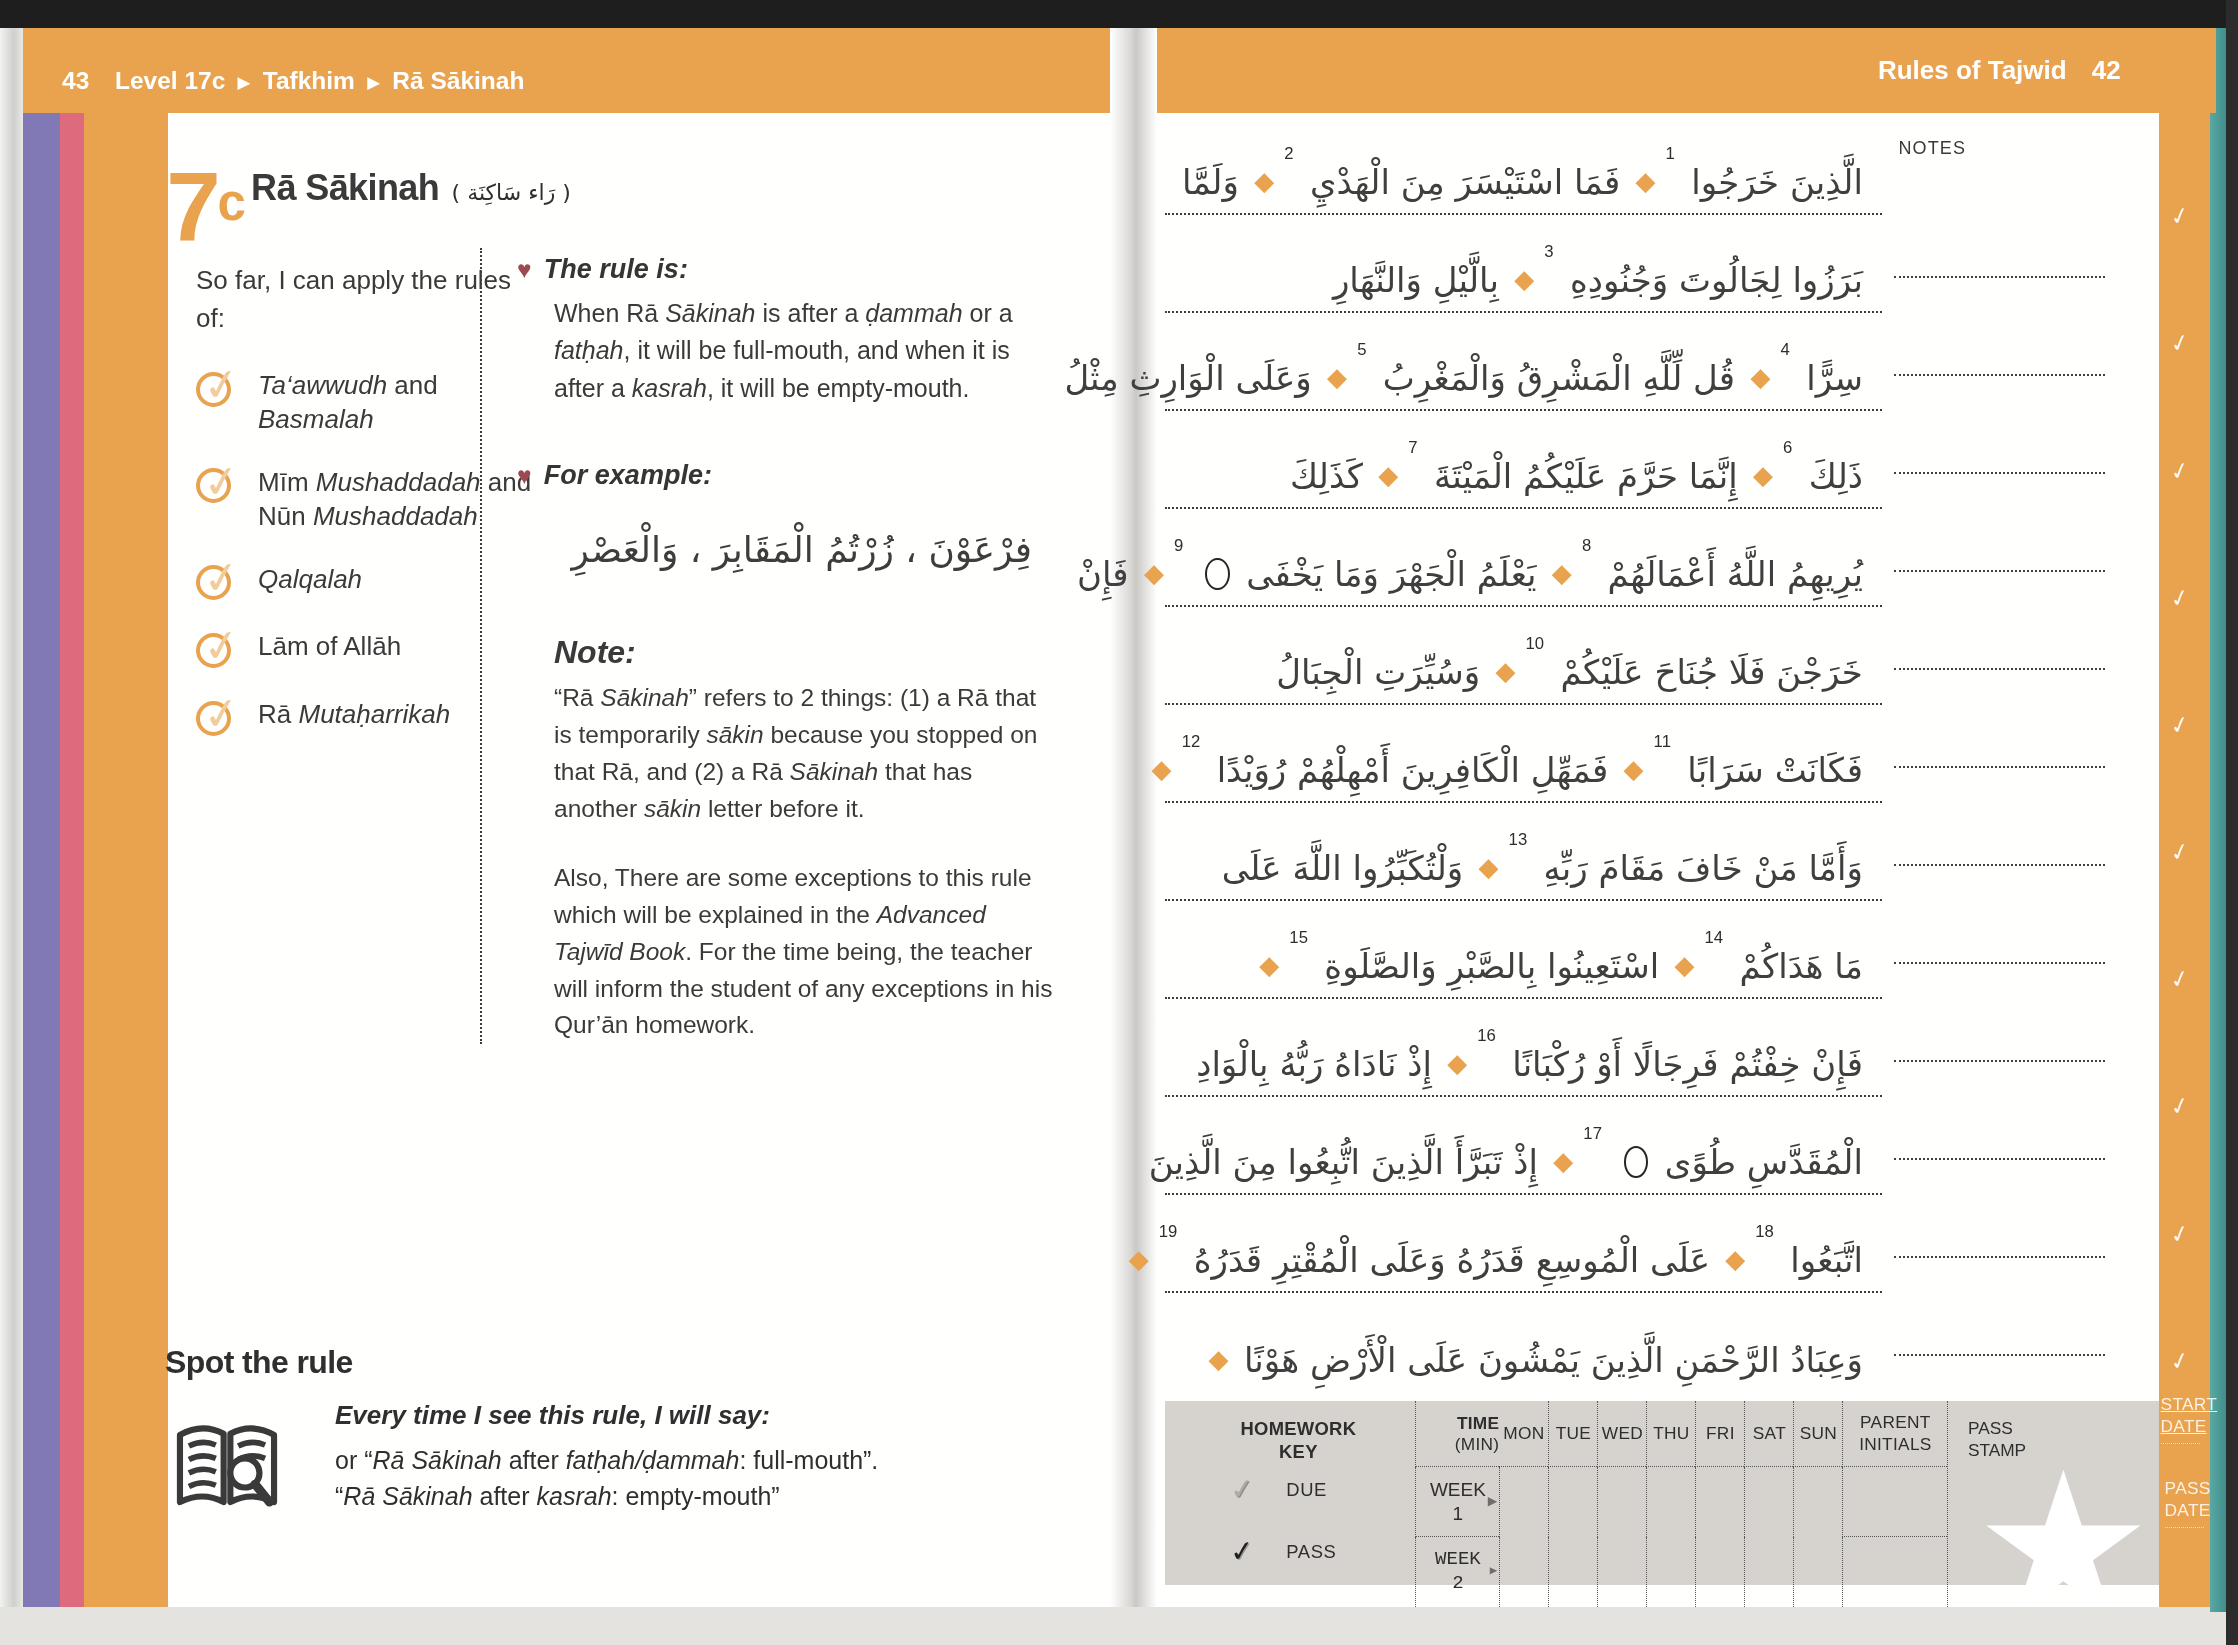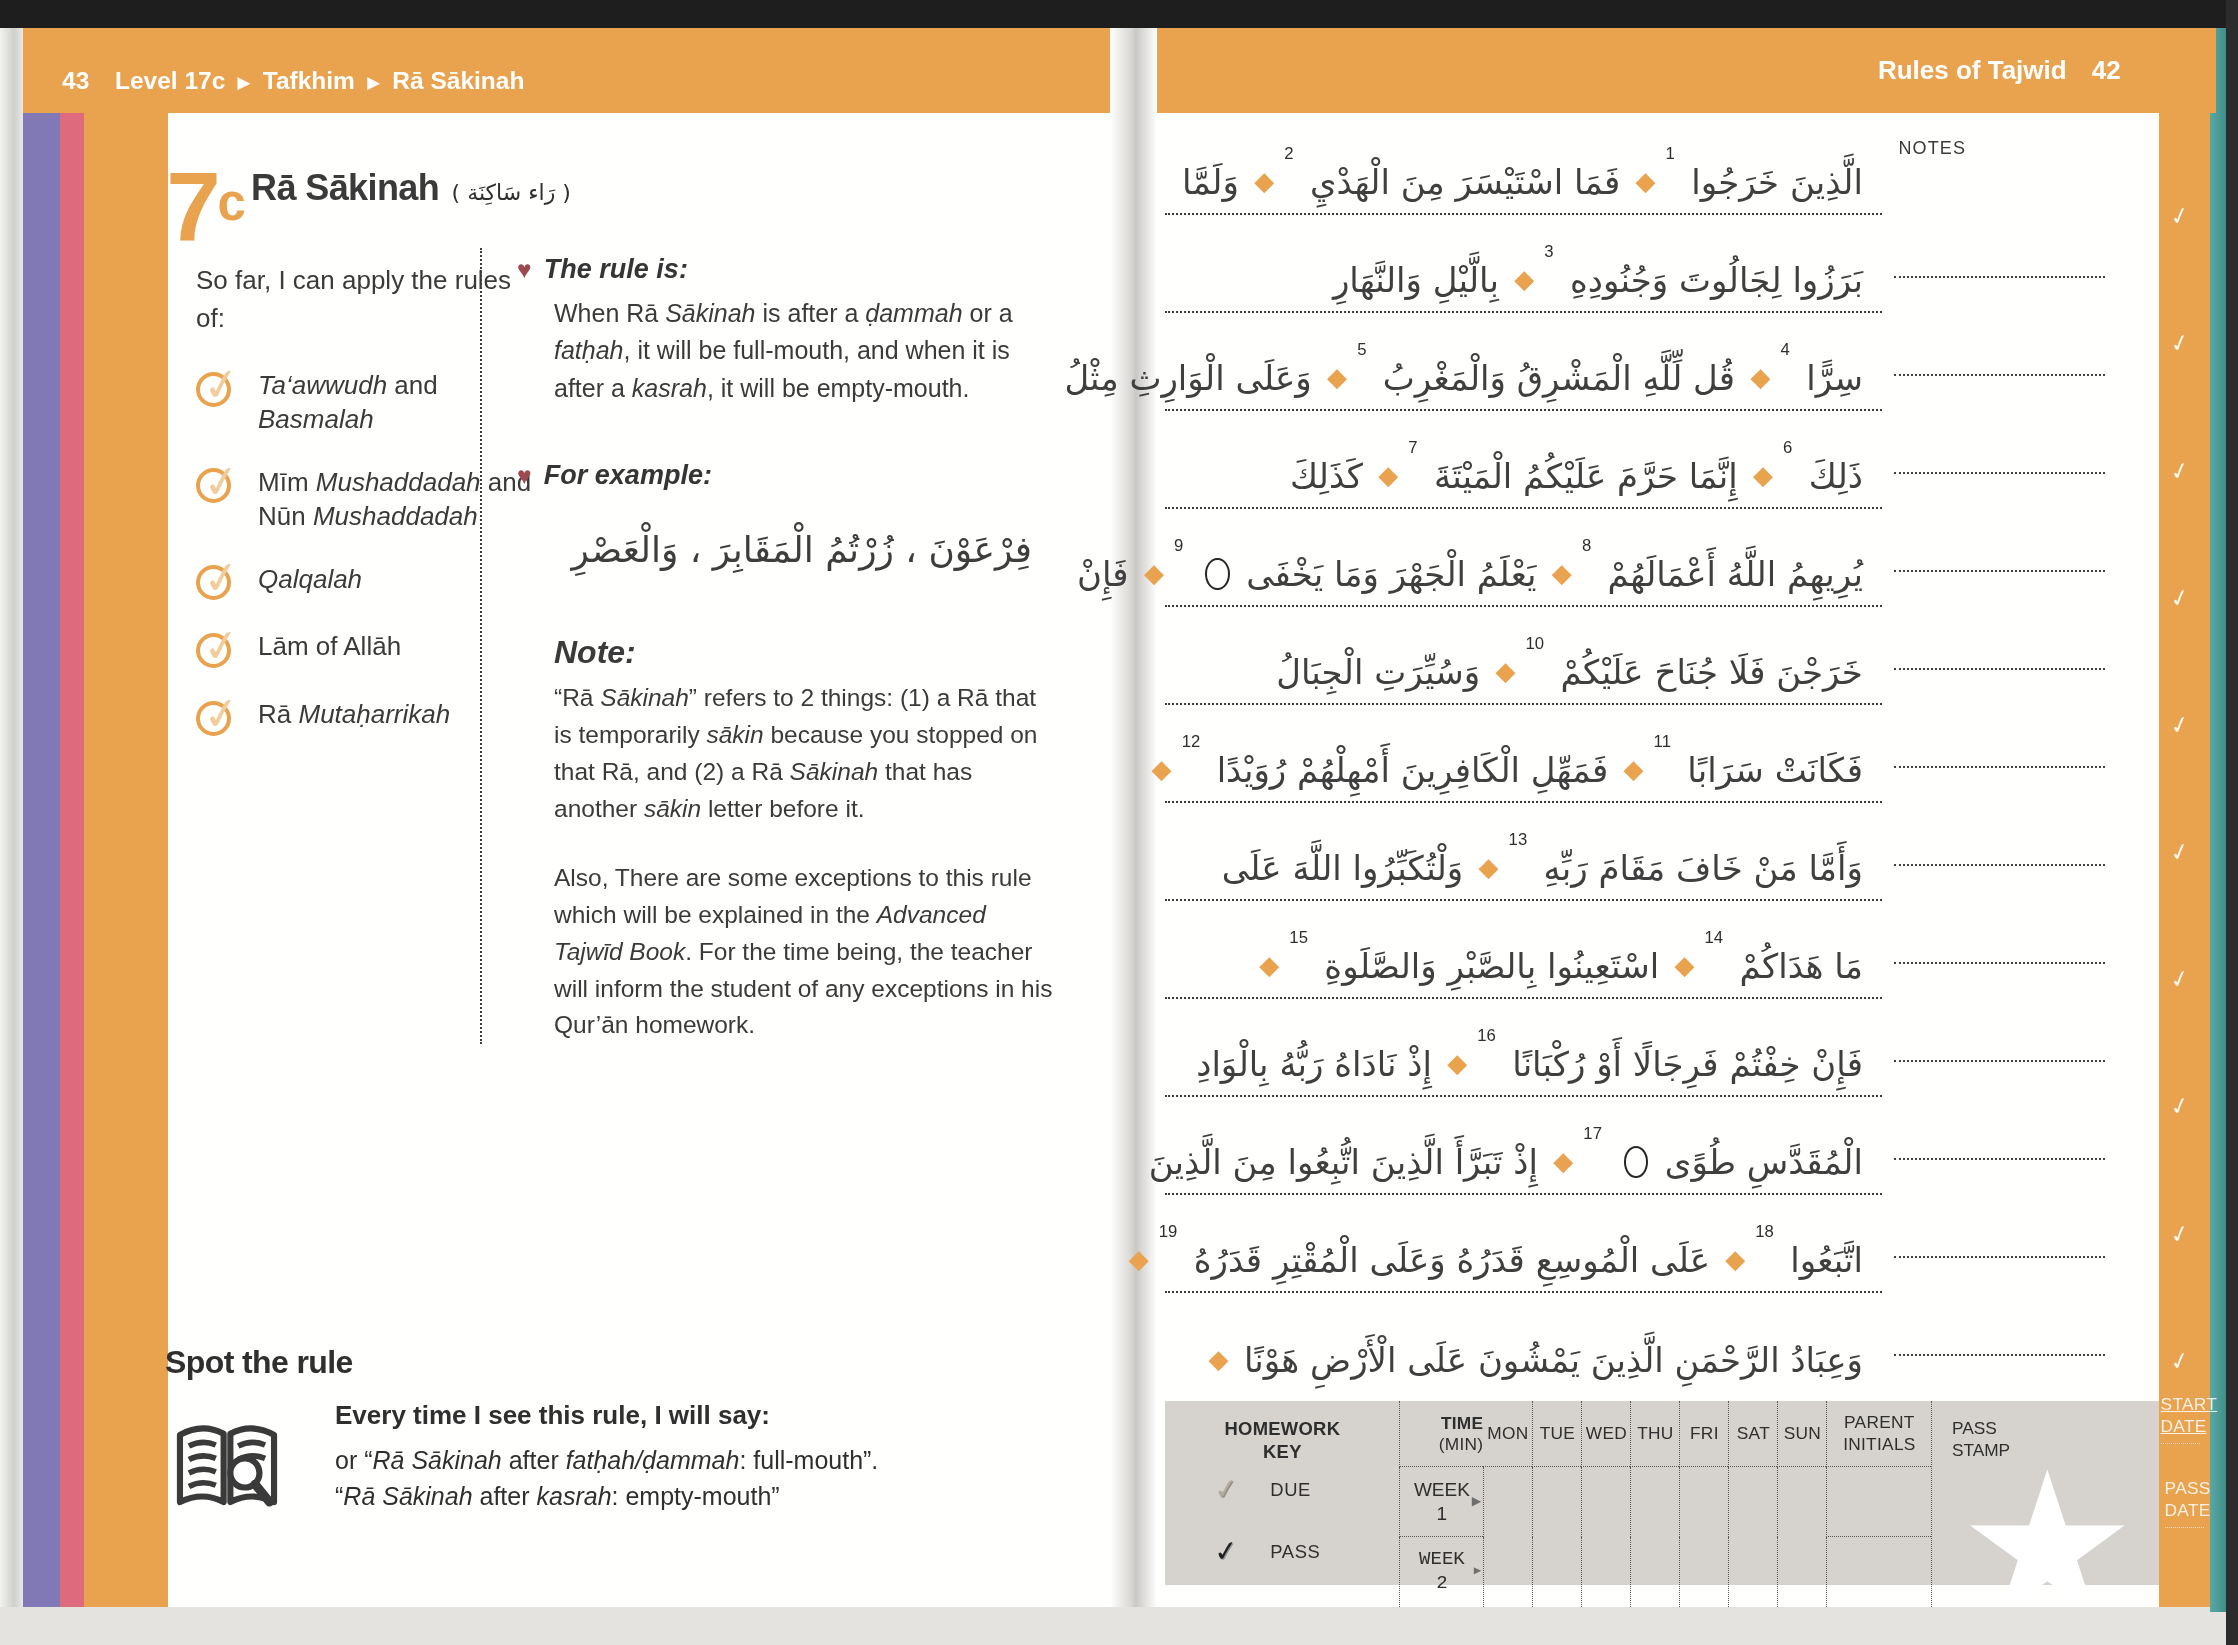--- a/index.html
+++ b/index.html
@@ -46,21 +46,21 @@
   .ex-arabic { direction:rtl; text-align:right; font-size:36px; color:#3d3d3d; margin:25px 22px 0 0; line-height:1.9; }
   .note-block { margin:50px 0 0 37px; }
   .note-head { font-size:32px; font-weight:bold; font-style:italic;margin-top:40px; }
   .note-p { font-size:24.5px; line-height:1.5; margin-top:9px; }
   .note-p2 { margin-top:33px; }
 
   .spot { position:absolute; left:81px; top:1316px; color:#2f2f2f; }
   .spot-head { font-size:32px; font-weight:bold; letter-spacing:-0.6px; }
   .spot-icon { position:absolute; left:5.6px; top:64px; }
   .spot-text { position:absolute; left:170px; top:56px; width:697px; }
-  .spot-intro { font-size:26px; font-weight:bold; margin-bottom:11px; }
+  .spot-intro { font-size:26px; font-weight:bold; font-style:italic; margin-bottom:11px; }
   .spot-line { font-size:25px; line-height:1.45; }
 
   
   .gutter { position:absolute; left:1110px; top:28px; width:47px; height:1579px;
             background:linear-gradient(90deg,#ffffff 0%,#d8d7d4 45%,#c9c8c5 55%,#ffffff 100%); }
 
   
   .page-right { position:absolute; left:1157px; top:28px; width:1053px; height:1579px; background:#fffffe; }
   .pr-band { position:absolute; left:0; right:-5.6px; top:0; height:85px; background:#e9a24e; z-index:3;
              display:flex; align-items:center; justify-content:flex-end; padding-right:95px; gap:25px;
@@ -77,21 +77,21 @@
   .a-line .dia { color:#e9a24e; font-size:26px; margin:0 4.5px; unicode-bidi:isolate; vertical-align:3.3px; }
   .a-line .stop { display:inline-block; width:24.5px; height:32px; border:2.2px solid #262626; border-radius:50%; vertical-align:-4.5px; margin:0 5.6px; }
 
   .notes-col { position:absolute; left:737px; top:89px; width:211px; }
   .notes-label { font-size:18px; color:#3a3a3a; letter-spacing:1.1px; margin:21px 0 0 4.5px; }
   .n-rows { margin-top:21px; }
   .n-row { height:98px; border-bottom:2.2px dotted #3f3f3f; }
 
   
   .hw { position:absolute; left:8.4px; top:1373px; width:994px; height:184px; background:#d6d3ce; color:#2e2e2e;
-        display:grid; grid-template-columns:234px 84px repeat(7,49px) 105px 231px; grid-template-rows:66px 70px 70px; }
+        display:grid; grid-template-columns:234px 84px repeat(7,49px) 105px 231px; grid-template-rows:66px 70px 70px;padding-left:16px; }
   .cell { position:relative; }
   .vline { border-left:1.7px dotted #565656; }
   .hline { border-bottom:1.7px dotted #565656; }
   .key-cell { grid-row:1/4; grid-column:1; }
   .key-title { text-align:center; font-size:18.4px; font-weight:bold; line-height:1.25; width:145px; margin:15.6px auto 0; letter-spacing:0.3px; }
   .key-row { position:absolute; left:49px; font-size:18.4px; letter-spacing:0.6px; }
   .key-row .kchk { font-size:29px; font-weight:bold; margin-right:31px; vertical-align:-3.3px; display:inline-block; transform:rotate(-6deg); }
   .kchk-due { color:#b3ab9f; text-shadow:1.1px 1.1px 0 #8f8c86; }
   .kchk-pass { color:#1f1f1f; text-shadow:1.1px 1.1px 0 #9a9a9a; }
   .thead { display:flex; flex-direction:column; align-items:center; justify-content:center; font-size:17.3px; letter-spacing:0.3px; }

